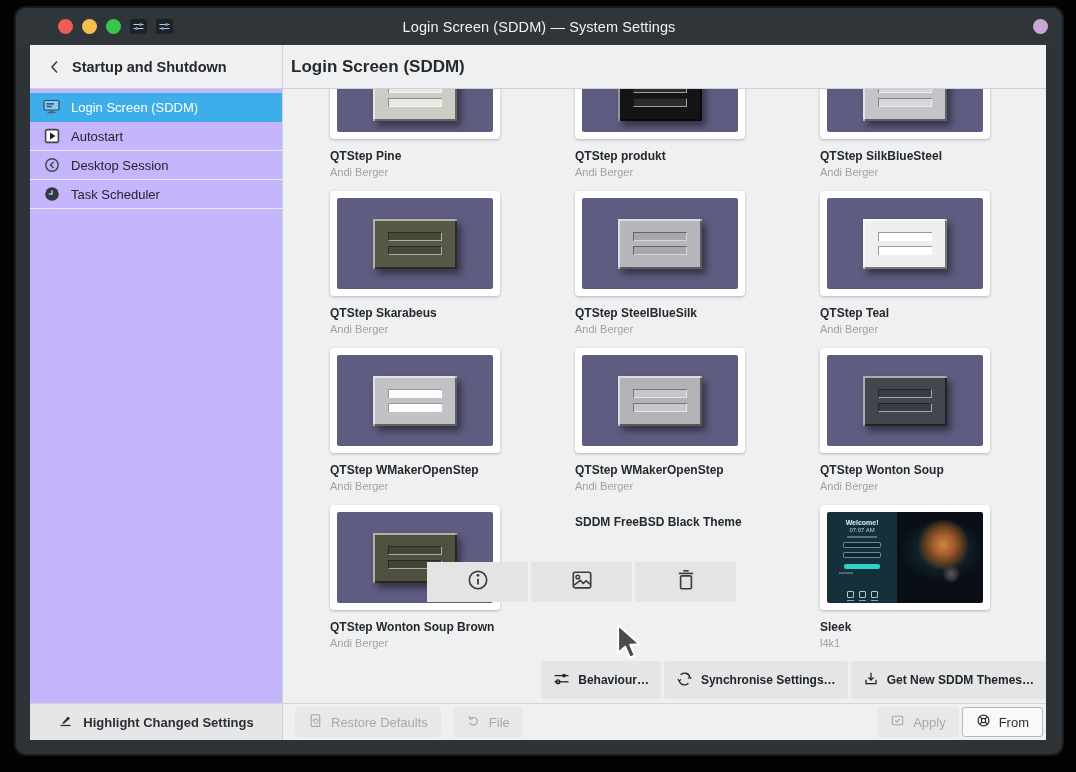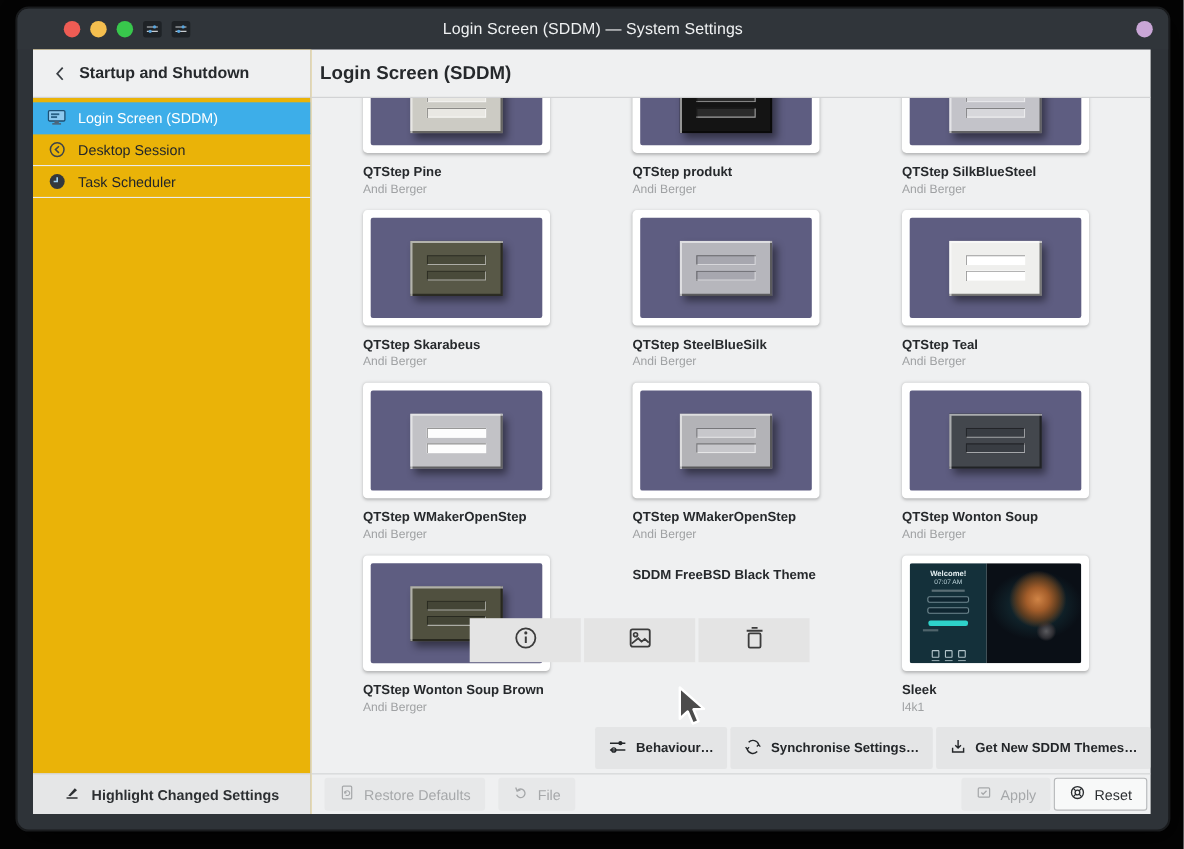--- a/index.html
+++ b/index.html
@@ -17,21 +17,21 @@
   .mini-ico{width:17px;height:15px;background:#1e2226;border-radius:2.5px;display:flex;align-items:center;justify-content:center;}
   .mini-ico svg{display:block;}
   .tb-dot{position:absolute;right:14px;top:11px;width:15px;height:15px;border-radius:50%;}
   .frame-dots{position:absolute;left:14px;right:14px;bottom:3px;height:2px;
               background:repeating-linear-gradient(90deg,#7c8courier 0,#7f8b99 0 2px,transparent 2px 8px);opacity:.85;}
 
   
   .main{position:absolute;left:14px;top:37px;width:1016px;height:695px;background:#eff0f1;overflow:hidden;}
 
   
-  .sidebar{position:absolute;left:0;top:0;width:253px;height:695px;background:#eab308;border-right:1px solid #d2d3d5;box-sizing:border-box;}
+  .sidebar{position:absolute;left:0;top:0;width:253px;height:695px;background:#c4b5fd;border-right:1px solid #d2d3d5;box-sizing:border-box;}
   .sb-header{height:43px;background:#eff0f1;border-bottom:1px solid #cfd0d2;display:flex;align-items:center;gap:12px;padding-left:18px;cursor:default;}
   .sb-header .back-ch{display:flex;align-items:center;}
   .sb-header .bk-label{font-size:14.5px;font-weight:700;color:#26292c;}
   .sb-list{padding-top:4px;}
   .sb-item{height:28px;display:flex;align-items:center;gap:11px;padding-left:13px;border-bottom:1px solid #eaebec;
            font-size:13px;color:#232629;}
   .sb-item .ic{width:17px;height:17px;display:flex;align-items:center;justify-content:center;}
   .sb-item.sel{background:#3daee9;color:#fff;border-bottom-color:#3daee9;}
   .sb-footer{position:absolute;left:0;right:0;bottom:0;height:37px;background:#e5e6e7;border-top:1px solid #d2d3d5;
              display:flex;align-items:center;justify-content:center;gap:10px;font-size:13px;font-weight:700;color:#2c2f32;box-sizing:border-box;}
@@ -154,20 +154,29 @@
             <span class="ic">
               <svg width="17" height="16" viewBox="0 0 17 16">
                 <rect x="1" y="1.5" width="15" height="9.5" rx="1.2" fill="#8ec9ef" stroke="#1c4f73" stroke-width="1.2"></rect>
                 <rect x="3.4" y="4" width="7.5" height="1.7" fill="#2a6186"></rect>
                 <rect x="3.4" y="6.6" width="5.5" height="1.7" fill="#2a6186"></rect>
                 <rect x="6.5" y="11" width="4" height="1.8" fill="#4b6378"></rect>
                 <rect x="4.5" y="12.9" width="8" height="1.4" fill="#4b6378"></rect>
               </svg>
             </span>
             <span>Login Screen (SDDM)</span>
+          </div>
+          <div class="sb-item">
+            <span class="ic">
+              <svg width="16" height="16" viewBox="0 0 16 16">
+                <rect x="1.6" y="1.6" width="12.8" height="12.8" rx="2" fill="#ffffff" stroke="#41464b" stroke-width="1.6"></rect>
+                <path d="M6 4.6 L11.4 8 L6 11.4 Z" fill="#16191c"></path>
+              </svg>
+            </span>
+            <span>Autostart</span>
           </div>
           <div class="sb-item">
             <span class="ic">
               <svg width="16" height="16" viewBox="0 0 16 16">
                 <circle cx="8" cy="8" r="6.2" fill="none" stroke="#3f4448" stroke-width="1.4"></circle>
                 <path d="M9.6 5 L6.4 8 L9.6 11" fill="none" stroke="#3f4448" stroke-width="1.4"></path>
               </svg>
             </span>
             <span>Desktop Session</span>
           </div>
@@ -431,21 +440,21 @@
           <span>Apply</span>
         </button>
         <button class="btn primary" style="margin:0 3px 0 3px;">
           <span>
             <svg width="15" height="15" viewBox="0 0 16 16">
                 <circle cx="8" cy="8" r="5.8" fill="none" stroke="#2b2e31" stroke-width="1.3"></circle>
                 <circle cx="8" cy="8" r="2.3" fill="none" stroke="#2b2e31" stroke-width="1.3"></circle>
                 <path d="M4 4 L6.3 6.3 M12 4 L9.7 6.3 M4 12 L6.3 9.7 M12 12 L9.7 9.7" stroke="#2b2e31" stroke-width="1.2"></path>
               </svg>
           </span>
-          <span>Reset</span>
+          <span>From</span>
         </button>
       </div>
 
       <div class="cursor">
         <svg width="27" height="40" viewBox="0 0 13.5 20">
             <path d="M1 1 L1 15.2 L4.6 11.9 L6.9 17.4 L9.5 16.3 L7.2 10.9 L12 10.7 Z" fill="#4c4c4c" stroke="#ffffff" stroke-width="1.1" stroke-linejoin="round"></path>
           </svg>
       </div>
     </div>
   </div>

